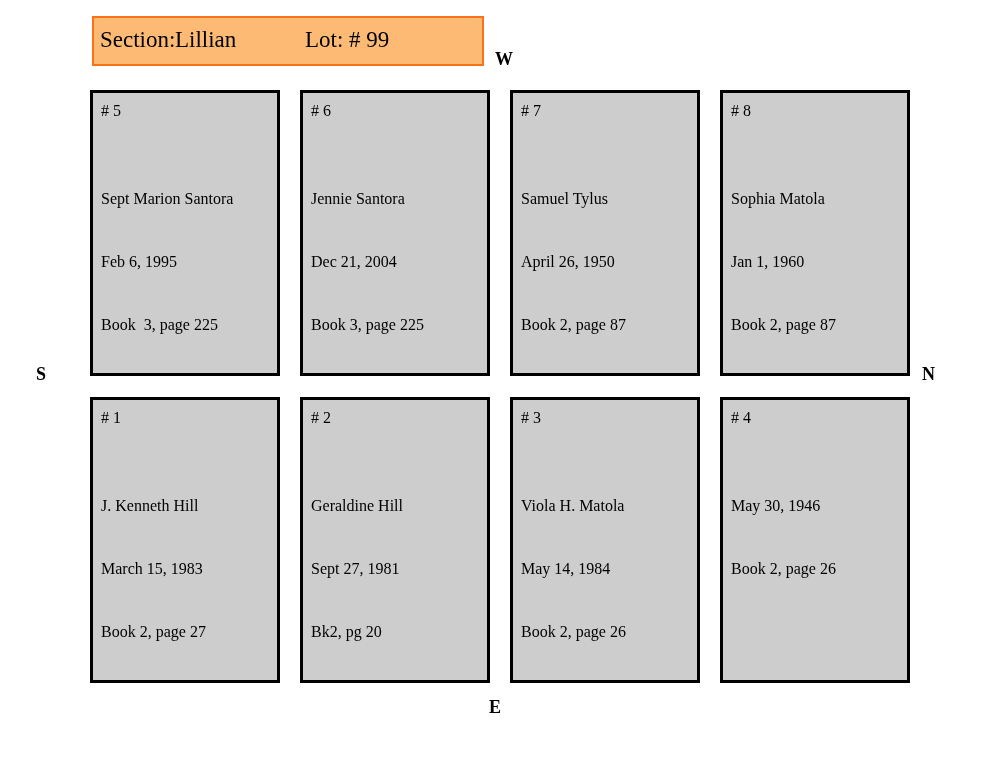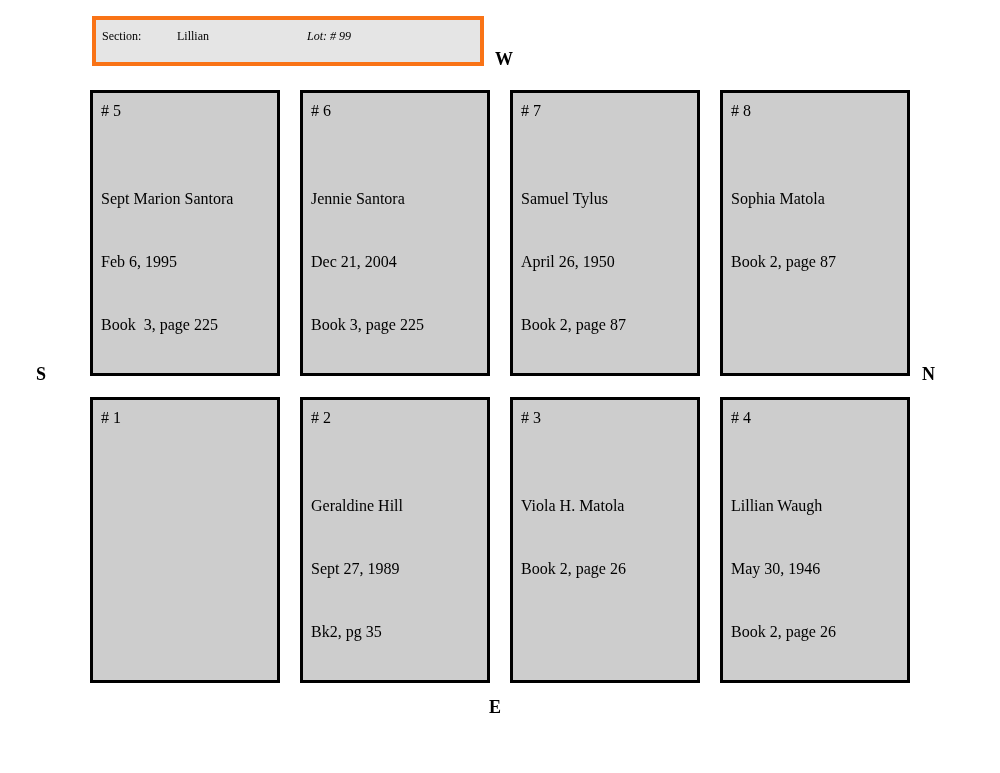--- a/index.html
+++ b/index.html
@@ -14,28 +14,28 @@
     height: 773px;
     background: #ffffff;
     overflow: hidden;
   }
   .header-box {
     position: absolute;
     left: 92px;
     top: 16px;
     width: 392px;
     height: 50px;
-    border: 4px solid #f97316;
-    background: #e5e5e5;
-    font-size: 12px;
+    border: 2px solid #f97316;
+    background: #fdba74;
+    font-size: 23px;
   }
   .header-box span { position: absolute; top: 9px; white-space: pre; }
   .hdr-section-label { left: 6px; }
   .hdr-section-value { left: 81px; }
-  .hdr-lot { left: 211px; font-style: italic; }
+  .hdr-lot { left: 211px; }
   .compass {
     position: absolute;
     font-weight: bold;
     font-size: 18px;
   }
   .compass-w { left: 495px; top: 49px; }
   .compass-s { left: 36px;  top: 364px; }
   .compass-n { left: 922px; top: 364px; }
   .compass-e { left: 489px; top: 697px; }
   .plot {
@@ -98,47 +98,53 @@
       <div>Samuel Tylus</div>
       <div>April 26, 1950</div>
       <div>Book 2, page 87</div>
     </div>
   </div>
 
   <div class="plot pos-3">
     <div># 8</div>
     <div class="plot-info">
       <div>Sophia Matola</div>
+      <div>Jan 1, 1960</div>
       <div>Book 2, page 87</div>
     </div>
   </div>
 
   <div class="plot pos-4">
     <div># 1</div>
+    <div class="plot-info">
+      <div>J. Kenneth Hill</div>
+      <div>March 15, 1983</div>
+      <div>Book 2, page 27</div>
+    </div>
   </div>
 
   <div class="plot pos-5">
     <div># 2</div>
     <div class="plot-info">
       <div>Geraldine Hill</div>
-      <div>Sept 27, 1989</div>
-      <div>Bk2, pg 35</div>
+      <div>Sept 27, 1981</div>
+      <div>Bk2, pg 20</div>
     </div>
   </div>
 
   <div class="plot pos-6">
     <div># 3</div>
     <div class="plot-info">
       <div>Viola H. Matola</div>
+      <div>May 14, 1984</div>
       <div>Book 2, page 26</div>
     </div>
   </div>
 
   <div class="plot pos-7">
     <div># 4</div>
     <div class="plot-info">
-      <div>Lillian Waugh</div>
       <div>May 30, 1946</div>
       <div>Book 2, page 26</div>
     </div>
   </div>
 
 </div>
 
 </body></html>

